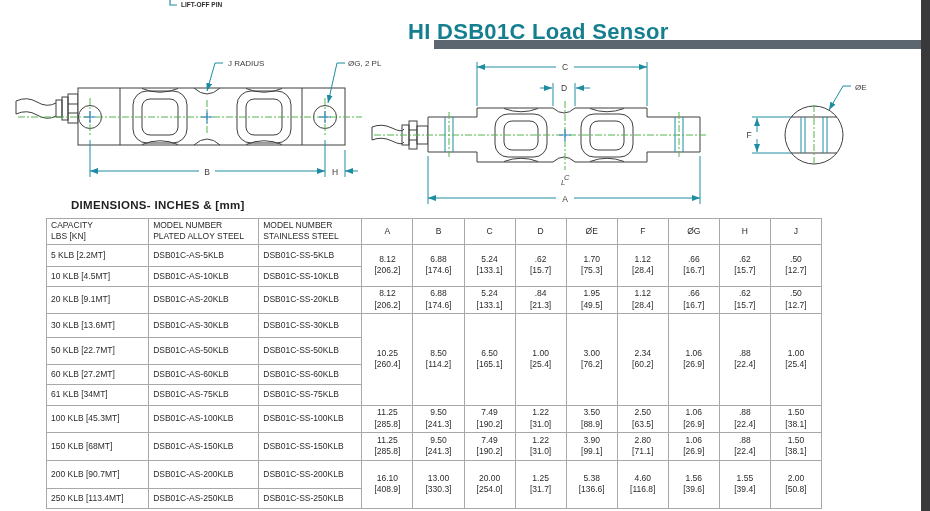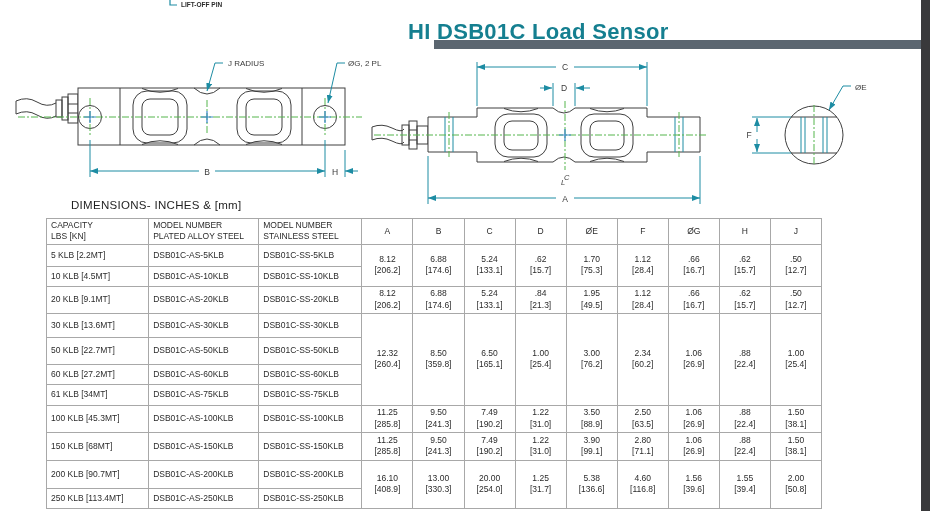--- a/index.html
+++ b/index.html
@@ -5,21 +5,21 @@
   html,body{margin:0;padding:0;background:#ffffff;}
   #page{position:relative;width:930px;height:511px;background:#ffffff;overflow:hidden;
         font-family:"Liberation Sans",sans-serif;}
   
   #title{position:absolute;left:408px;top:19px;font-size:22px;font-weight:bold;
          color:#157f90;letter-spacing:0.3px;white-space:nowrap;}
   #titlebar{position:absolute;left:434px;top:40px;width:487px;height:9px;background:#5b6670;}
   #edgeband{position:absolute;left:921px;top:0;width:9px;height:511px;background:#39393b;}
   
   #tbl-caption{position:absolute;left:71px;top:199px;font-size:11.5px;color:#1f1f1f;
-               letter-spacing:0.3px;}
+               letter-spacing:0.3px;font-weight:bold;}
   #dims-table{position:absolute;left:46px;top:218px;border-collapse:collapse;
               table-layout:fixed;width:776px;font-size:8.5px;color:#2b2b2b;line-height:1.35;}
   #dims-table td,#dims-table th{border:1px solid #a8a8a8;padding:1px 4px;font-weight:normal;
               white-space:pre-line;overflow:hidden;}
   #dims-table th{vertical-align:middle;}
   .c-left{text-align:left;margin-top:10px;}
   .c-dim{text-align:center;vertical-align:middle;}
   svg text{font-family:"Liberation Sans",sans-serif;}
 </style>
 </head>
@@ -257,24 +257,24 @@
         <td class="c-dim">.62
 [15.7]</td>
         <td class="c-dim">.50
 [12.7]</td>
       </tr>
 
       <tr style="height:24px">
         <td class="c-left">30 KLB [13.6MT]</td>
         <td class="c-left">DSB01C-AS-30KLB</td>
         <td class="c-left">DSB01C-SS-30KLB</td>
-        <td class="c-dim" rowspan="4">12.32
+        <td class="c-dim" rowspan="4">10.25
 [260.4]</td>
         <td class="c-dim" rowspan="4">8.50
-[359.8]</td>
+[114.2]</td>
         <td class="c-dim" rowspan="4">6.50
 [165.1]</td>
         <td class="c-dim" rowspan="4">1.00
 [25.4]</td>
         <td class="c-dim" rowspan="4">3.00
 [76.2]</td>
         <td class="c-dim" rowspan="4">2.34
 [60.2]</td>
         <td class="c-dim" rowspan="4">1.06
 [26.9]</td>

